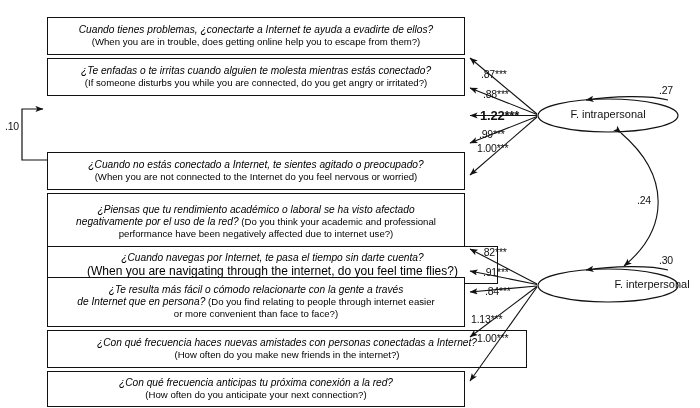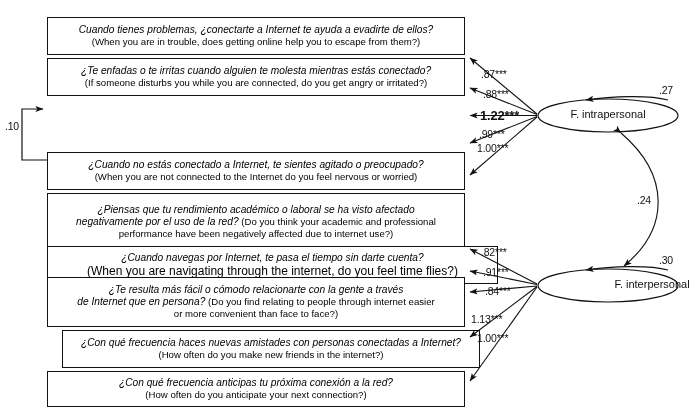--- a/index.html
+++ b/index.html
@@ -111,21 +111,21 @@
   </div>
 
   <div class="item-box" style="left:47px; top:277px; width:418px; height:50px; font-size:10.2px;">
     <span class="line es">¿Te resulta más fácil o cómodo relacionarte con la gente a través</span>
     <span class="line mix">
       <span class="es">de Internet que en persona?</span><span class="en" style="font-size:9.6px;"> (Do you find relating to people through internet easier</span>
     </span>
     <span class="line en" style="font-size:9.6px;">or more convenient than face to face?)</span>
   </div>
 
-  <div class="item-box" style="left:47px; top:330px; width:418px; height:38px; font-size:10.2px;margin-left:15px;">
+  <div class="item-box" style="left:47px; top:330px; width:480px; height:38px; font-size:10.2px;">
     <span class="line es">¿Con qué frecuencia haces nuevas amistades con personas conectadas a Internet?</span>
     <span class="line en" style="font-size:9.6px;">(How often do you make new friends in the internet?)</span>
   </div>
 
   <div class="item-box" style="left:47px; top:371px; width:418px; height:34px; font-size:10.2px;">
     <span class="line es">¿Con qué frecuencia anticipas tu próxima conexión a la red?</span>
     <span class="line en" style="font-size:9.6px;">(How often do you anticipate your next connection?)</span>
   </div>
 
   <svg id="overlay" viewBox="0 0 700 408">

